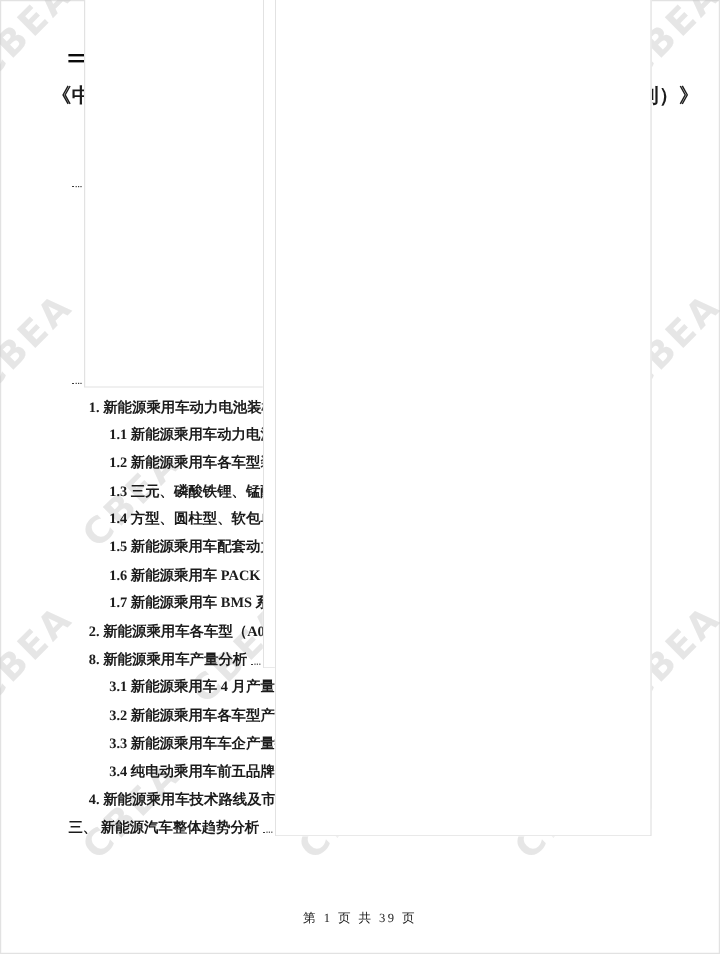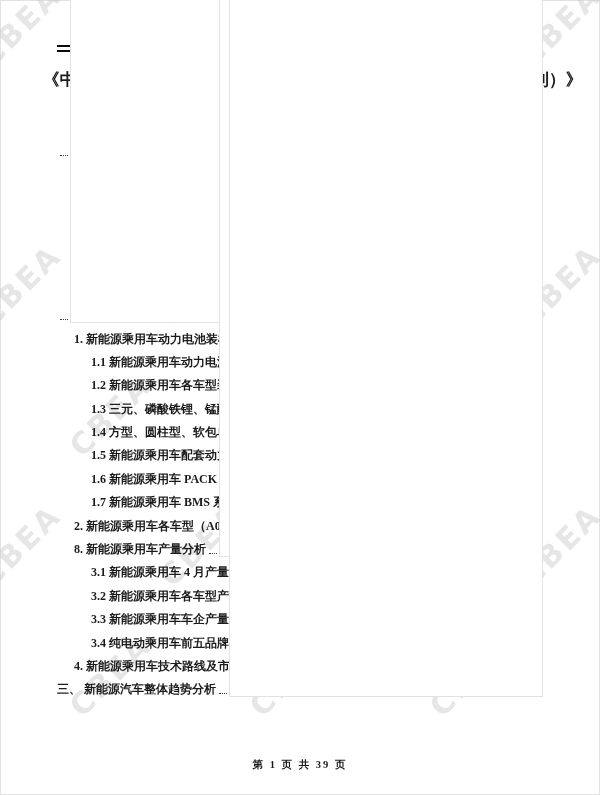--- a/index.html
+++ b/index.html
@@ -24,21 +24,21 @@
     white-space:pre;letter-spacing:2px;}
   .toc{margin-top:13px;}
   .toc-row{display:flex;align-items:flex-end;height:23.4px;font-size:12px;font-weight:700;}
   .toc-row .label{white-space:nowrap;line-height:1.25;}
   .toc-row .dots{flex:1;margin:0 2px 3px 3px;border-bottom:1.6px dotted #3a3a3a;min-width:8px;}
   .toc-row .page{line-height:1.25;}
   .lvl1{padding-left:0;}
   .lvl2{padding-left:17px;}
   .lvl3{padding-left:34px;}
   .footer{position:absolute;left:0;right:0;bottom:23px;z-index:1;text-align:center;
-    font-size:10.5px;font-weight:700;letter-spacing:2px;margin-top:16px;}
+    font-size:10.5px;font-weight:400;letter-spacing:2px;margin-top:16px;}
 </style>
 </head>
 <body>
 
 <div class="page">
   <div class="watermarks">
       <span class="wm" style="color: rgb(201, 201, 201); left: -30px; top: 8px;">CBEA</span>
       <span class="wm" style="color: rgb(201, 201, 201); left: 150px; top: 8px;">CBEA</span>
       <span class="wm" style="color: rgb(201, 201, 201); left: 330px; top: 8px;">CBEA</span>
       <span class="wm" style="color: rgb(201, 201, 201); left: 510px; top: 8px;">CBEA</span>

